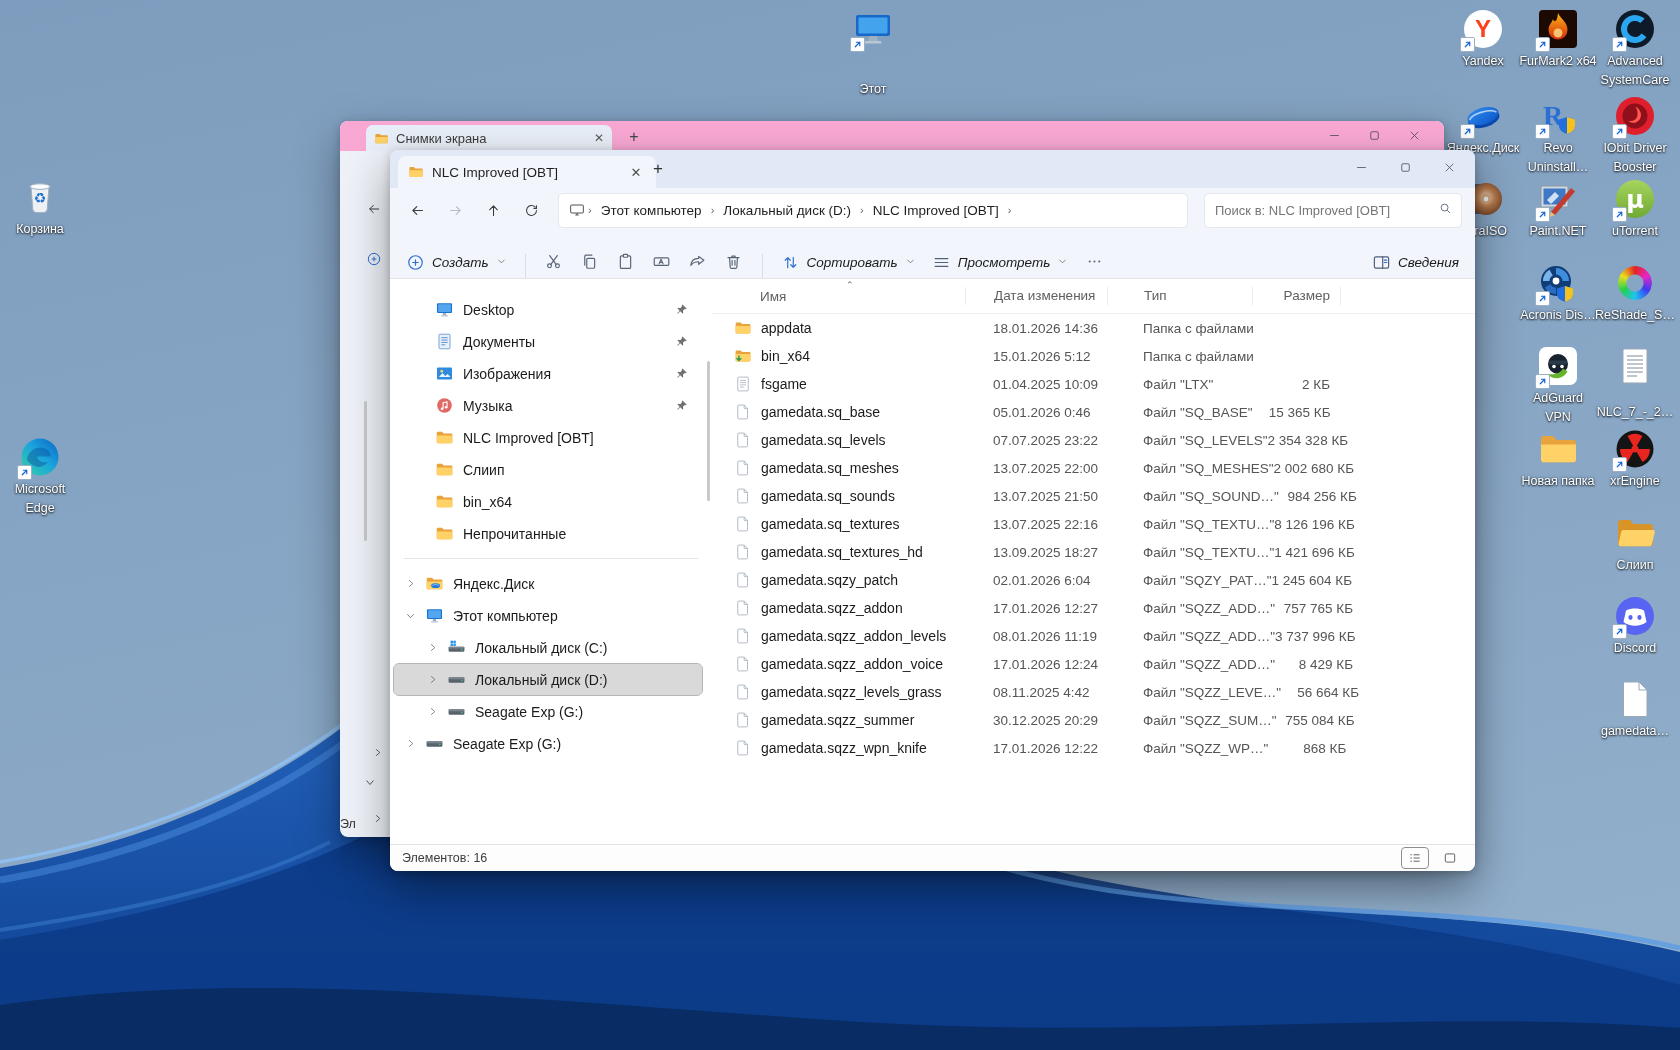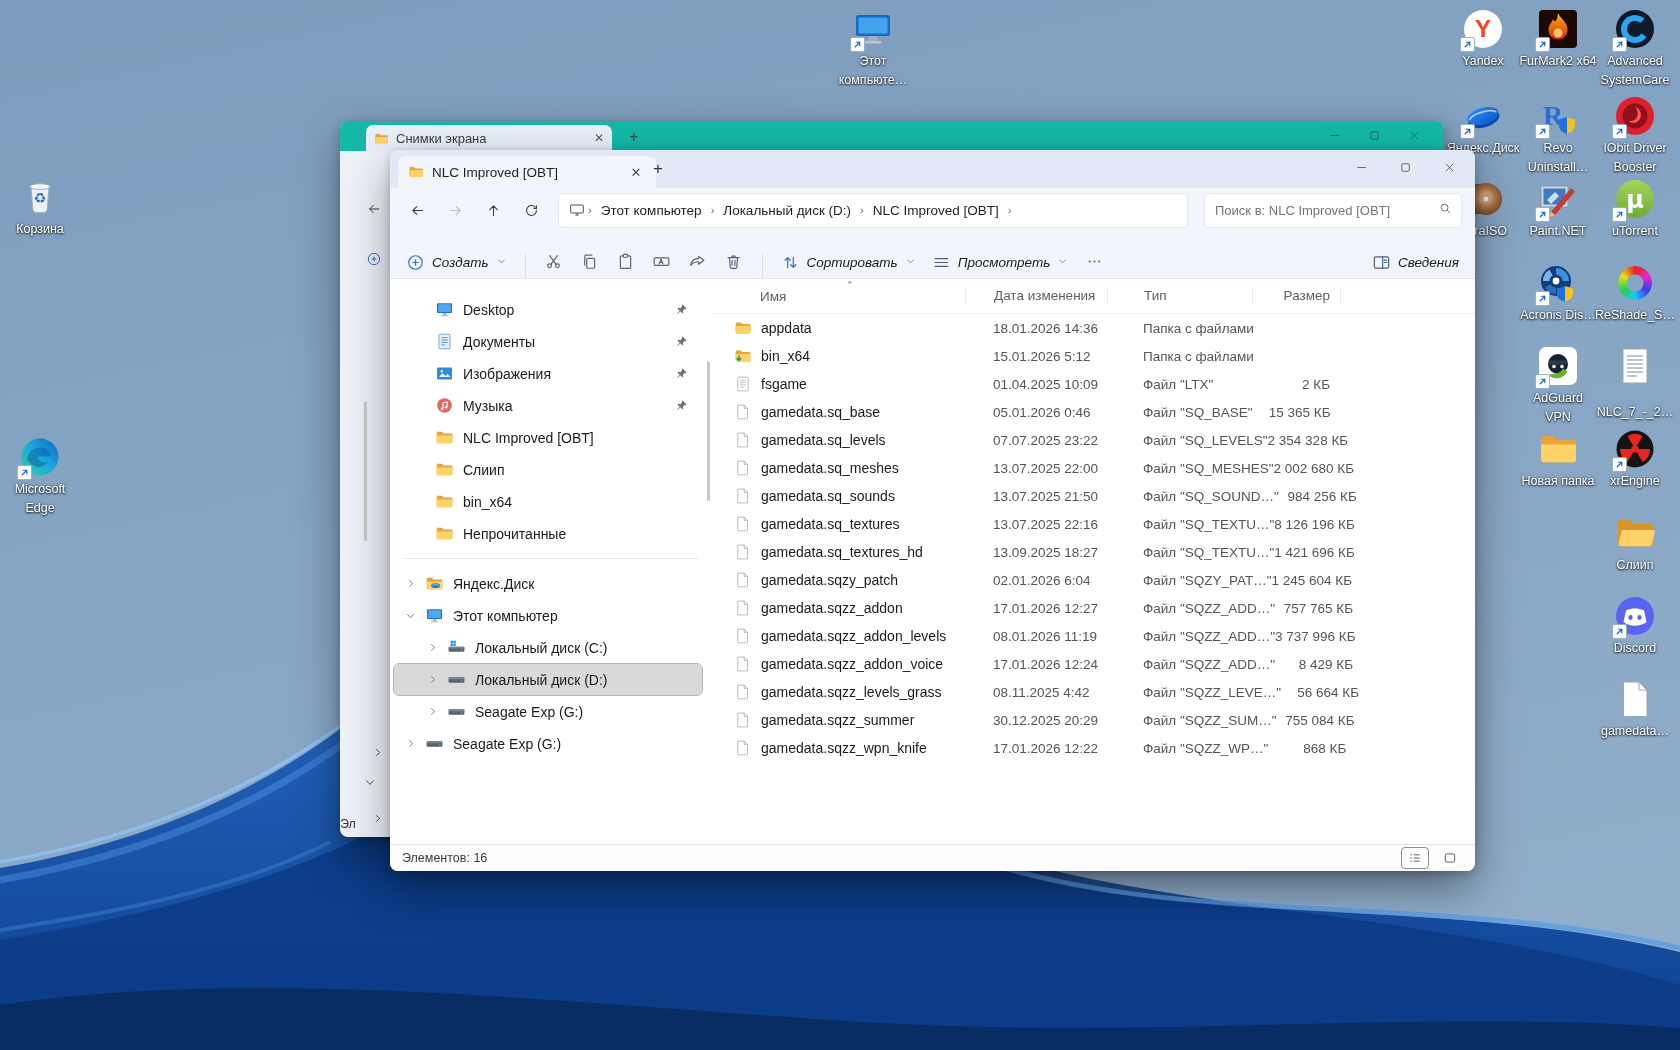--- a/index.html
+++ b/index.html
@@ -22,21 +22,21 @@
      background:conic-gradient(#e32222,#e626c8,#3b3bf0,#20c4f0,#27d04a,#e8e020,#e32222);
      -webkit-mask:radial-gradient(circle,transparent 8px,#000 9px);
      mask:radial-gradient(circle,transparent 8px,#000 9px);}
   
   .win{position:absolute;border-radius:8px;box-shadow:0 18px 45px rgba(0,0,0,.38),0 2px 8px rgba(0,0,0,.22);}
   .ctrl-group{position:absolute;top:0;right:6px;display:flex;}
   .ctrl-btn{width:44px;height:34px;display:flex;align-items:center;justify-content:center;}
   .ctrl-btn svg{width:15px;height:15px;stroke:#444;stroke-width:1.2;fill:none;}
   
   .bgwin{left:340px;top:121px;width:1104px;height:716px;background:#eef2f8;z-index:4;}
-  .bgwin .tabstrip{position:relative;height:30px;background:#14b8a6;border-radius:8px 8px 0 0;}
+  .bgwin .tabstrip{position:relative;height:30px;background:#f9a8d4;border-radius:8px 8px 0 0;}
   .bgwin .tab{position:absolute;left:26px;top:4px;height:26px;width:230px;background:#e9eff8;border-radius:7px 7px 0 0;
               display:flex;align-items:center;padding:0 8px;gap:7px;font-size:13px;color:#3c3c3c;}
   .bgwin .tab .ticon svg{width:15px;height:15px;display:block;}
   .bgwin .tab .tclose{margin-left:auto;color:#5a5a5a;font-size:12px;}
   .bgwin .newtab{position:absolute;left:282px;top:7px;color:#444;font-size:16px;}
   .bgwin .ctrl-group{top:0;right:10px;}
   .bgwin .ctrl-btn{height:28px;width:40px;}
   .bg-sliver{position:absolute;left:0;top:30px;bottom:0;width:50px;color:#444;}
   .bg-sliver .sl{position:absolute;font-size:14px;color:#555;}
   .bg-status{position:absolute;left:0;bottom:6px;font-size:12.5px;color:#333;}
@@ -159,21 +159,21 @@
         </svg>
         <span class="sc-badge">
           <svg viewBox="0 0 12 12" fill="none" stroke="#1565d8" stroke-width="1.6" stroke-linecap="round" stroke-linejoin="round">
             <path d="M3 9L9 3M4.5 3H9v4.5"></path>
           </svg>
         </span>
       </span>
       <span class="desk-label">Microsoft</span>
       <span class="desk-label">Edge</span>
     </div>
-    <div class="desk-icon" style="left: 835px; top: 8px;">
+    <div class="desk-icon" style="left: 835px; top: 8px; gap: 28px;">
       <span class="dico">
         <svg viewBox="0 0 42 42">
           <rect x="4" y="7" width="34" height="21" rx="2" fill="#1668c9"></rect>
           <rect x="6.5" y="9.5" width="29" height="16" rx="1" fill="#43a3ec"></rect>
           <path d="M16 33.5h10l-1.2-5.5h-7.6z" fill="#9fb0c0"></path>
           <rect x="12.5" y="33" width="17" height="2.4" rx="1.2" fill="#b9c6d4"></rect>
         </svg>
         <span class="sc-badge">
           <svg viewBox="0 0 12 12" fill="none" stroke="#1565d8" stroke-width="1.6" stroke-linecap="round" stroke-linejoin="round">
             <path d="M3 9L9 3M4.5 3H9v4.5"></path>

